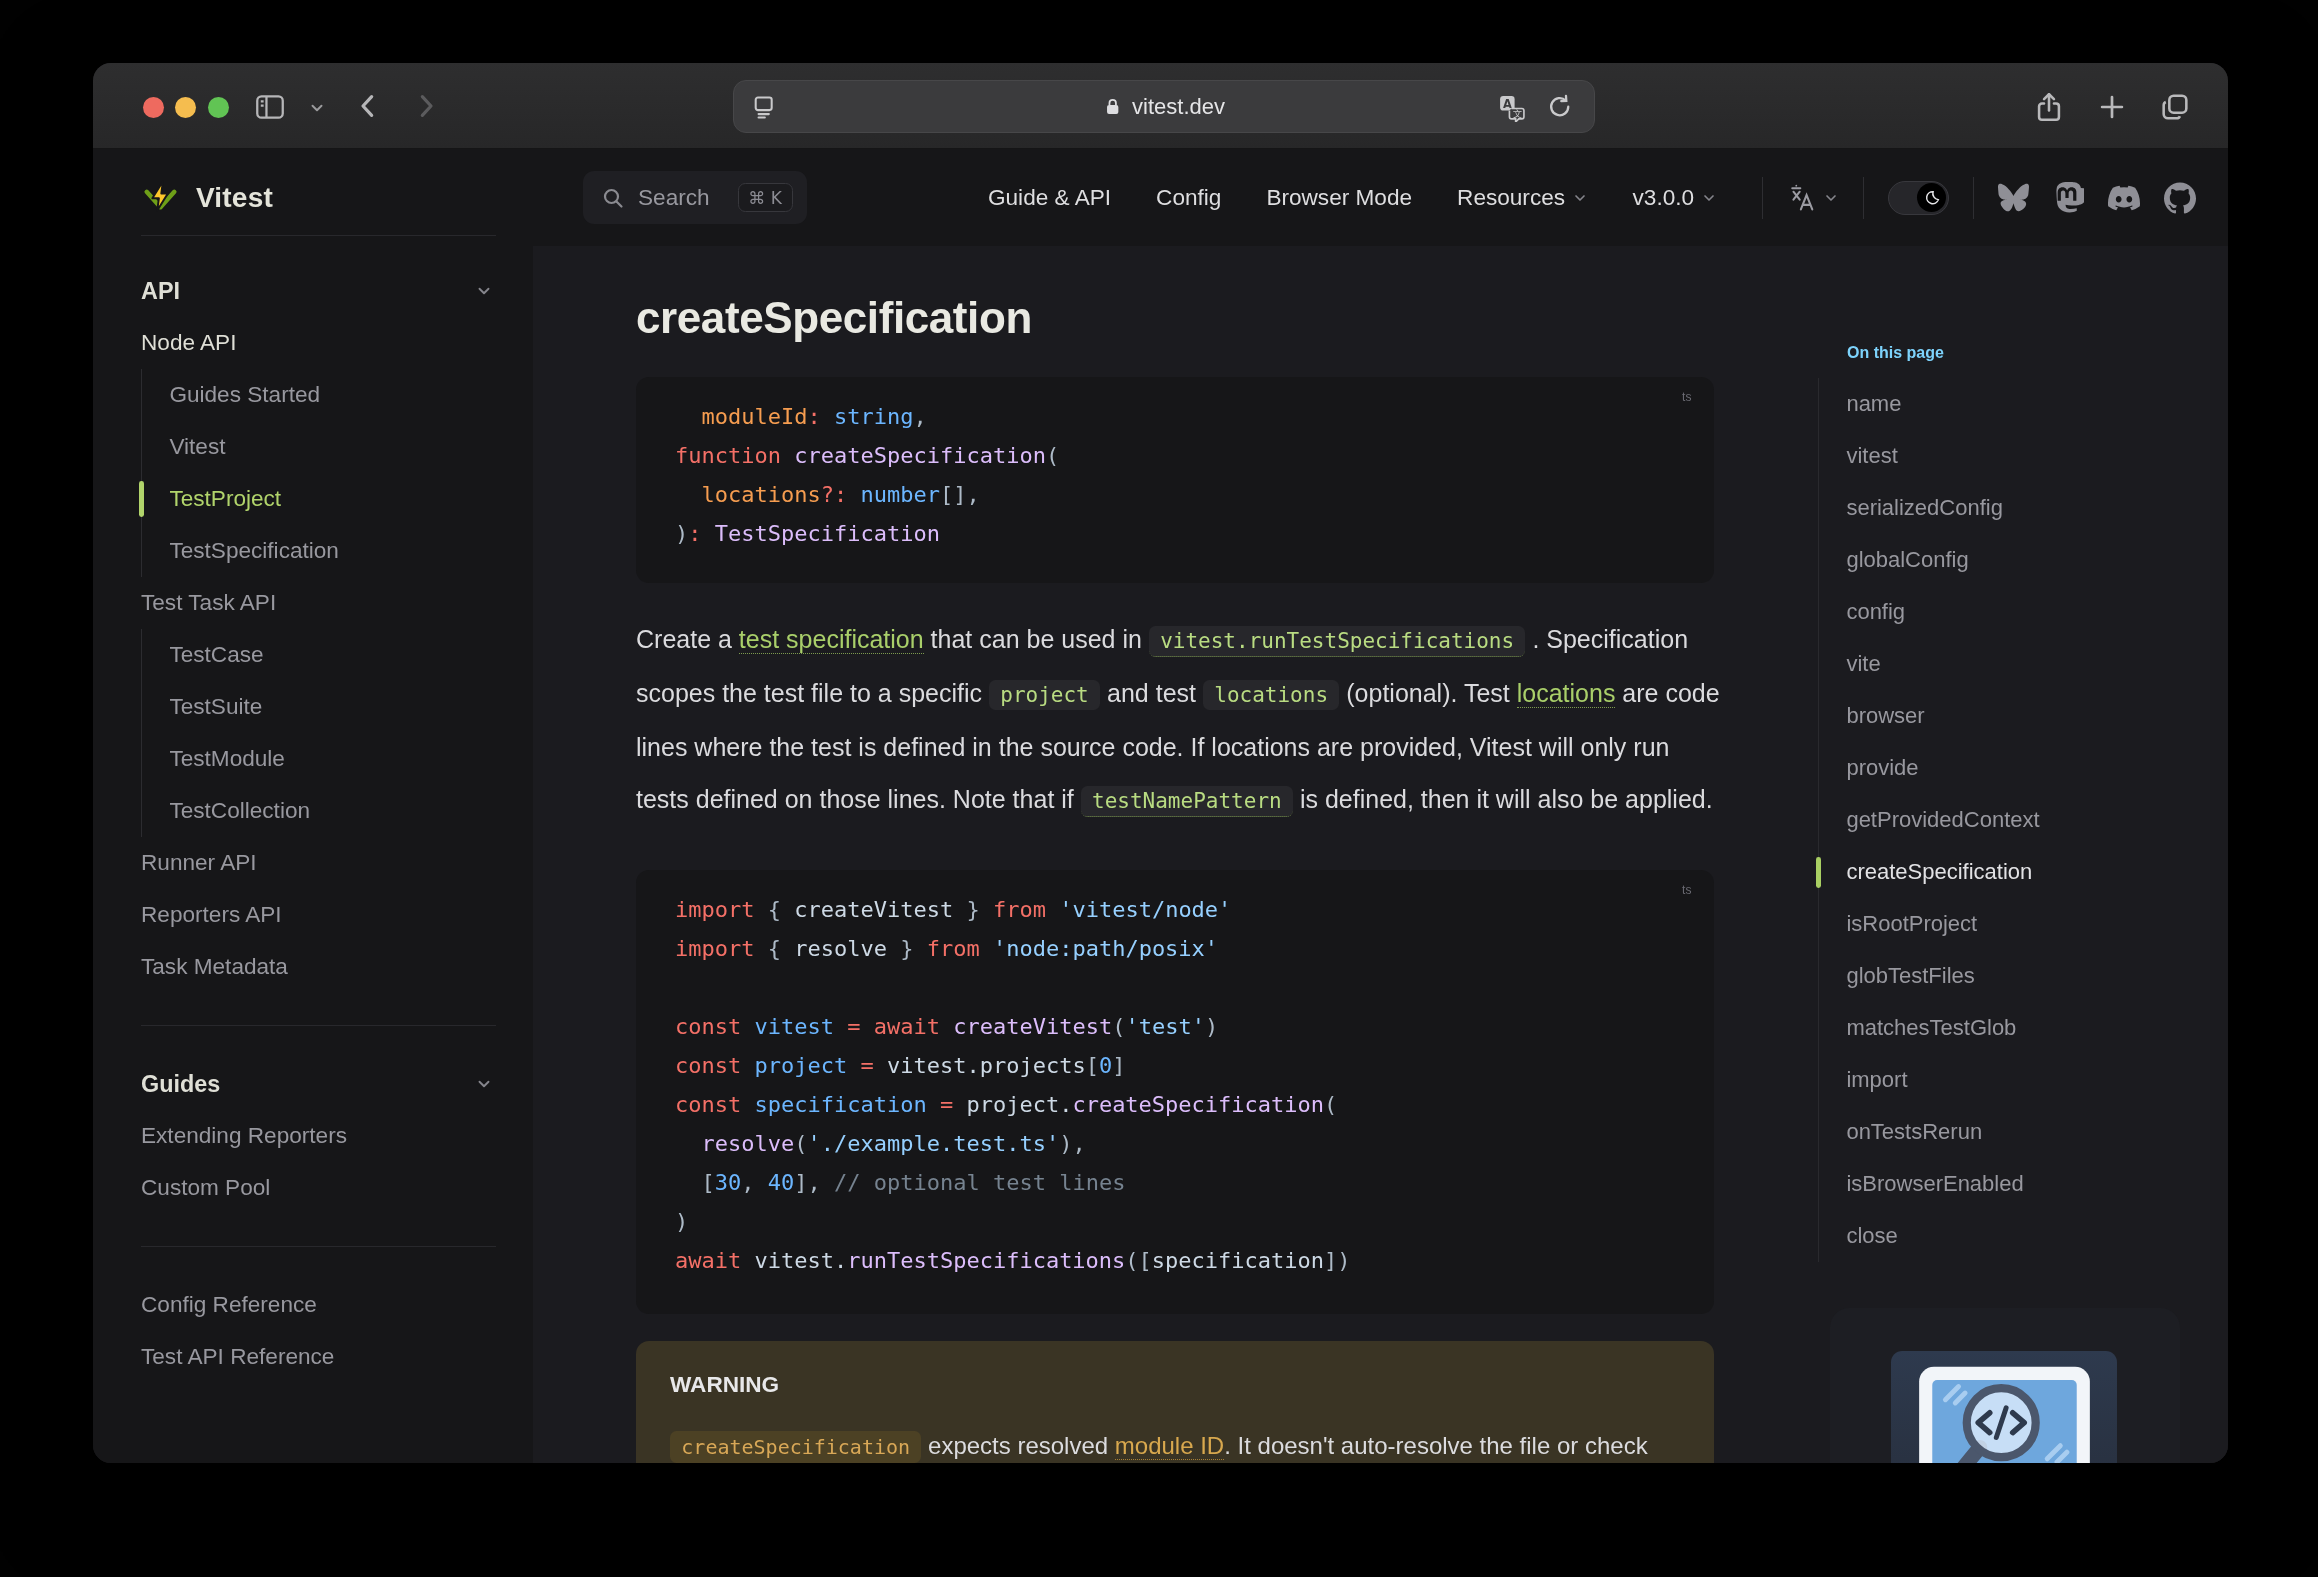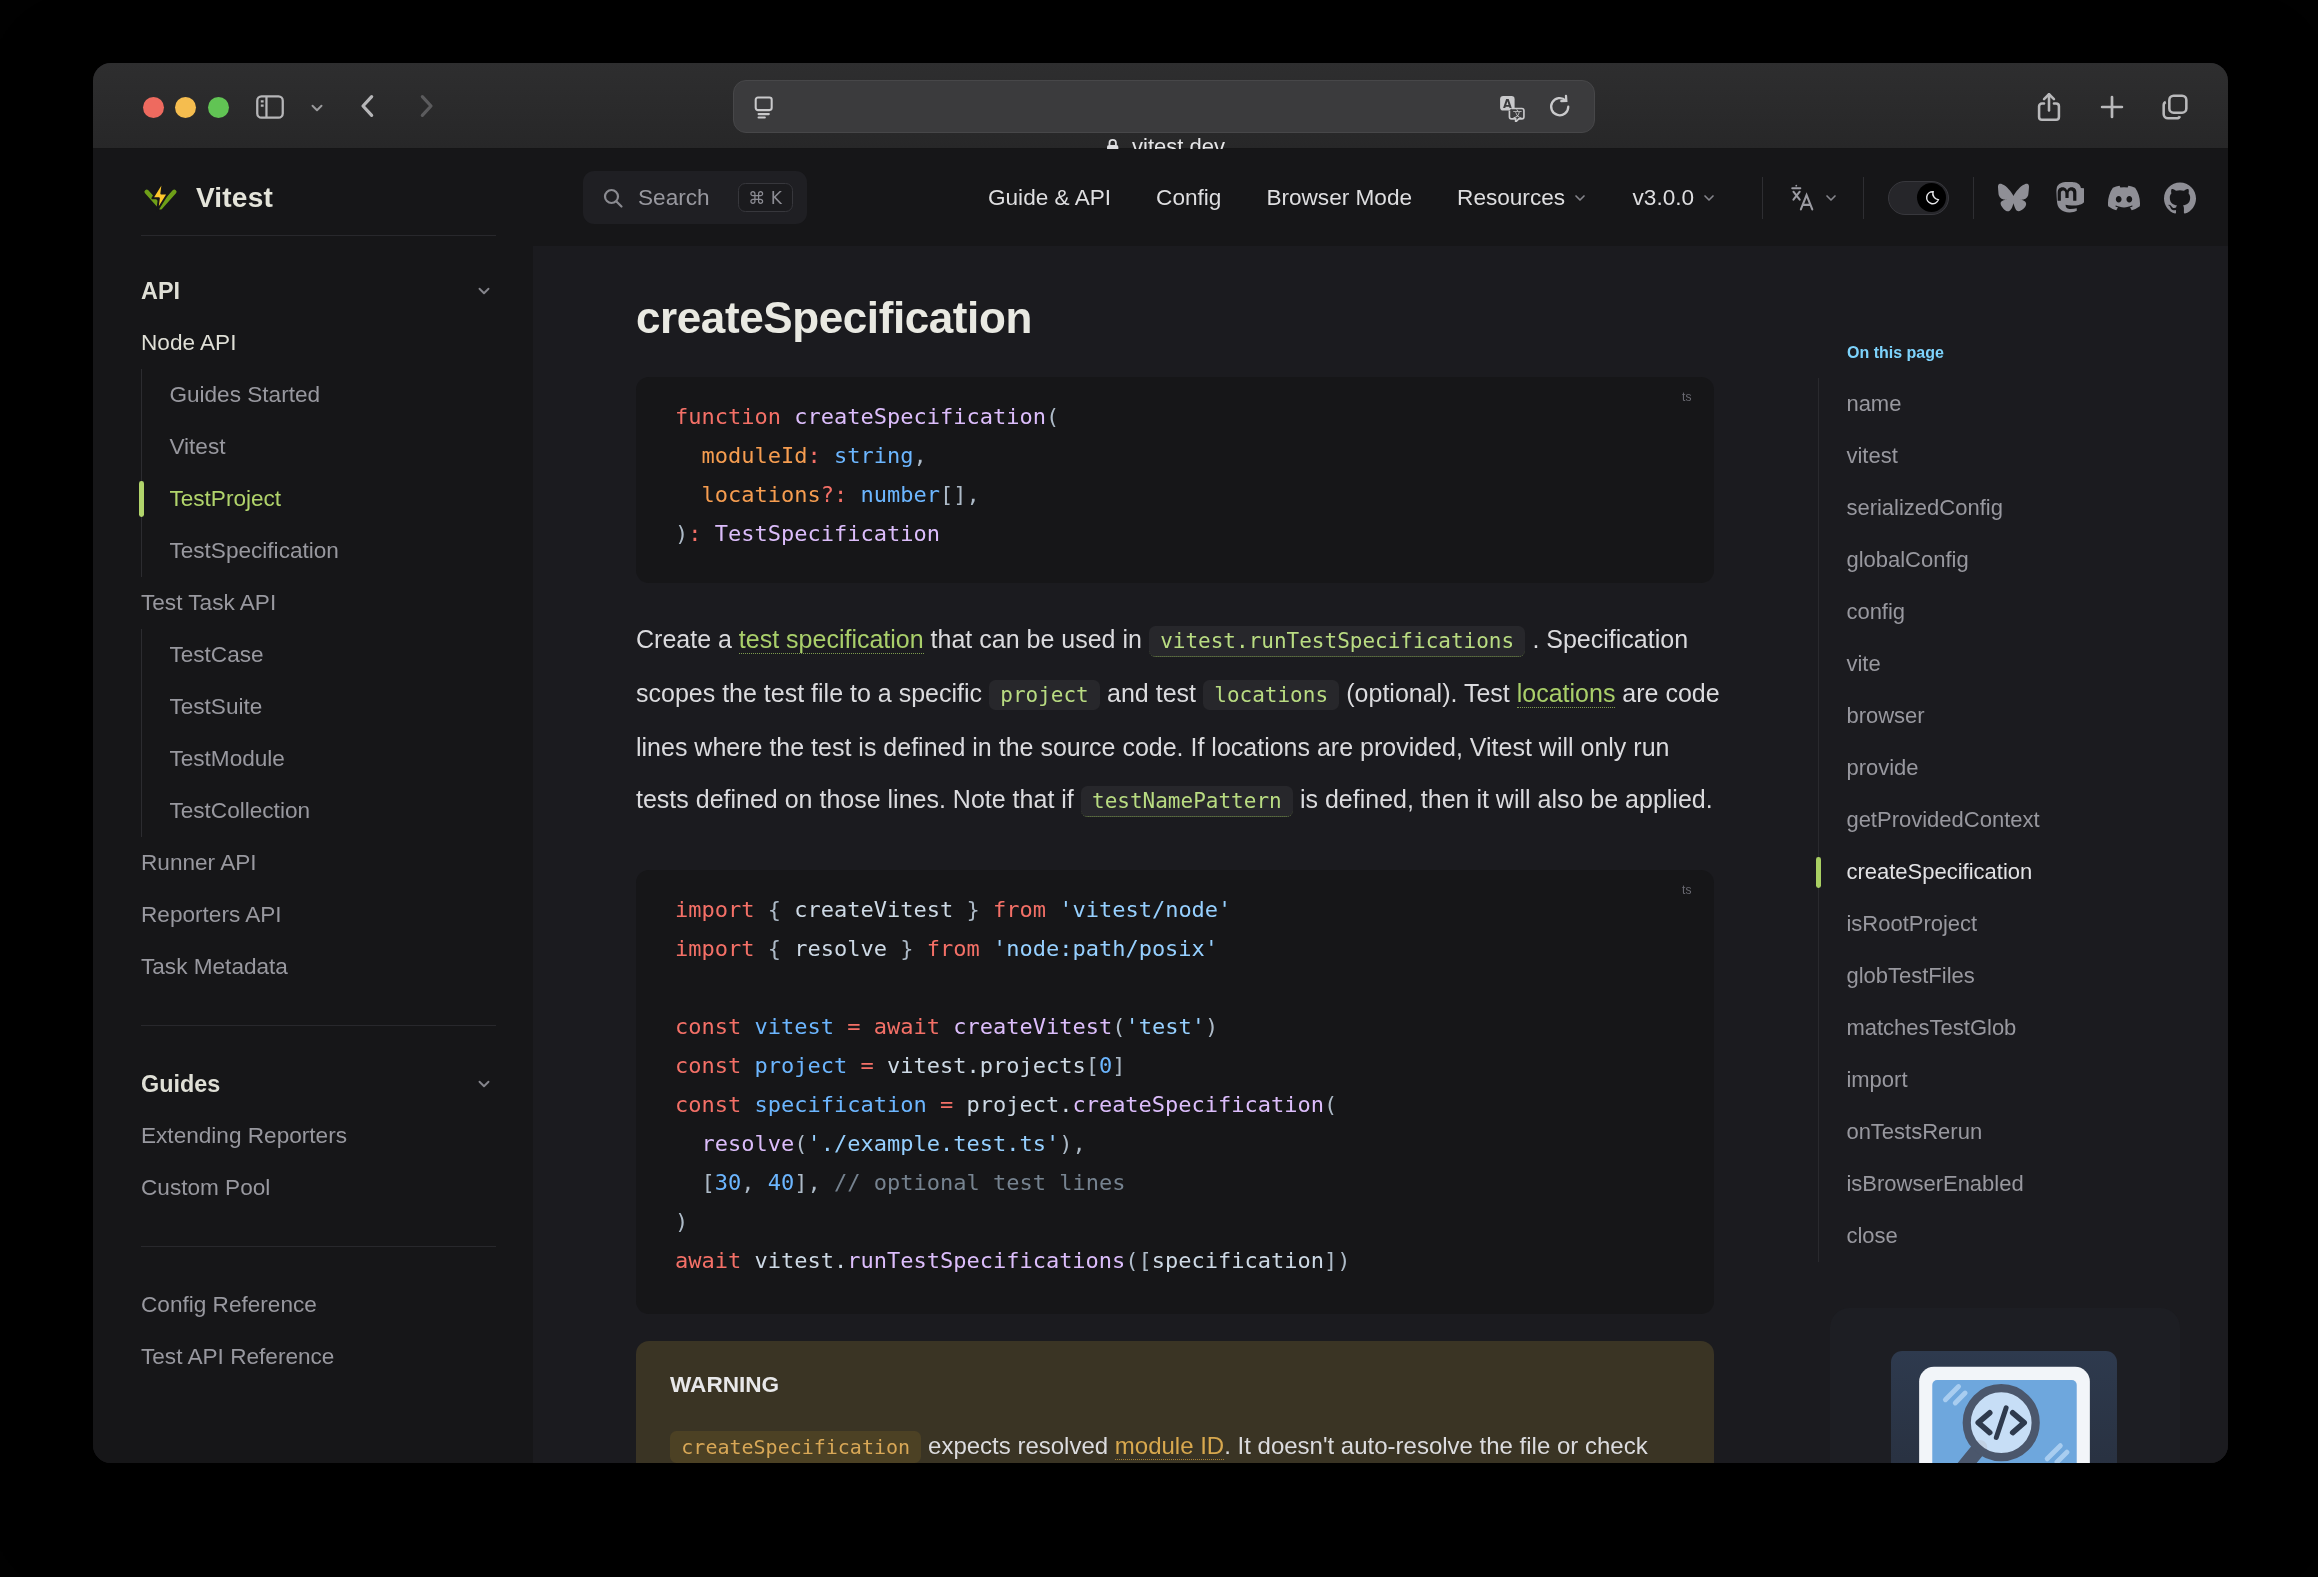--- a/index.html
+++ b/index.html
@@ -18,21 +18,21 @@
   .light { width:21px; height:21px; border-radius:50%; }
   .l-red{ background:#ee6a5f; } .l-yellow{ background:#f5bd4f; } .l-green{ background:#61c454; }
   .chrome-ic { position:absolute; top:27px; color:#b6b6b8; }
   .ic-sbtoggle{ left:160px; } .ic-chevsm{ left:215px; top:36px; color:#9a9a9c;}
   .ic-back{ left:260px; } .ic-fwd{ left:316px; color:#5b5b5d; }
   .urlbar { position:absolute; left:640px; top:17px; width:862px; height:53px;
             background:#3b3b3d; border:0.8px solid #474749; border-radius:13px; }
   .urlbar .reader { position:absolute; left:16px; top:12px; color:#c9c9cb; }
   .url-center { position:absolute; left:0; right:0; top:0; height:100%;
                 display:flex; align-items:center; justify-content:center; gap:9.7px;
-                color:#e5e5e7; font-size:22px;margin-top:40px; }
+                color:#e5e5e7; font-size:22px; }
   .url-right { position:absolute; right:21px; top:12px; display:flex; gap:19.4px; color:#c9c9cb; }
   .chrome-right { position:absolute; right:36px; top:27px; display:flex; gap:29px; color:#b9b9bb; }
 
   
   .site { position:absolute; left:0; top:86px; width:2135px; height:1524px; background:#161618; }
   .content-bg { position:absolute; left:440px; top:97px; right:0; bottom:0; background:#1b1b1f; }
 
   
   .logo-row { position:absolute; left:48px; top:0; height:97px; display:flex; align-items:center; gap:16px; }
   .logo-text { font-size:28px; font-weight:700; color:#e4e4da; letter-spacing:0.2px; }
@@ -335,22 +335,22 @@
           <div class="side-item">Config Reference</div>
           <div class="side-item">Test API Reference</div>
         </div>
     </div>
 
     <h1 class="page-title">createSpecification</h1>
 
     <div class="codeblock" id="code1">
       <span class="lang">ts</span>
       <div>
+          <div class="code-line"><span class="tok-o">  moduleId</span><span class="tok-k">:</span><span class="tok-b"> string</span><span class="tok-p">,</span></div>
           <div class="code-line"><span class="tok-k">function </span><span class="tok-f">createSpecification</span><span class="tok-p">(</span></div>
-          <div class="code-line"><span class="tok-o">  moduleId</span><span class="tok-k">:</span><span class="tok-b"> string</span><span class="tok-p">,</span></div>
           <div class="code-line"><span class="tok-o">  locations</span><span class="tok-k">?:</span><span class="tok-b"> number</span><span class="tok-p">[],</span></div>
           <div class="code-line"><span class="tok-p">)</span><span class="tok-k">:</span><span class="tok-f"> TestSpecification</span></div>
         </div>
     </div>
 
     <p class="paragraph"><span class="seg-plain">Create a </span><span class="seg-link">test specification</span><span class="seg-plain"> that can be used in </span><span class="seg-codelink">vitest.runTestSpecifications</span><span class="seg-plain"> . Specification scopes the test file to a specific </span><span class="seg-code">project</span><span class="seg-plain"> and test </span><span class="seg-code">locations</span><span class="seg-plain"> (optional). Test </span><span class="seg-link">locations</span><span class="seg-plain"> are code lines where the test is defined in the source code. If locations are provided, Vitest will only run tests defined on those lines. Note that if </span><span class="seg-codelink">testNamePattern</span><span class="seg-plain"> is defined, then it will also be applied.</span></p>
 
     <div class="codeblock" id="code2">
       <span class="lang">ts</span>
       <div>

